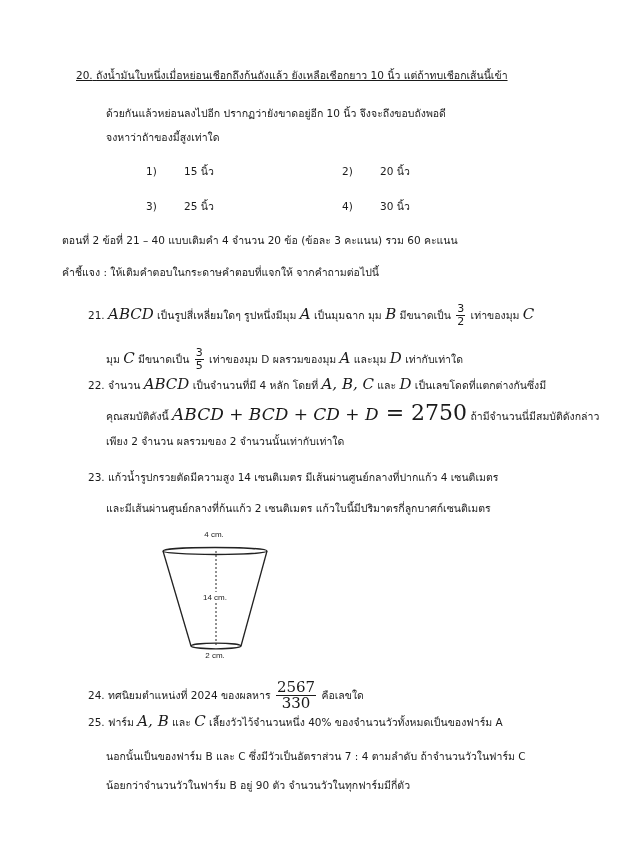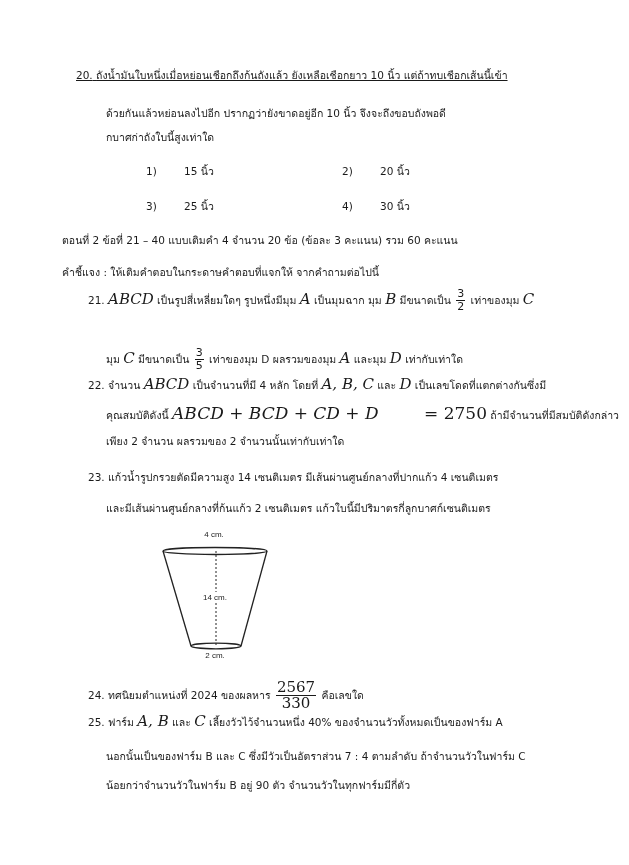--- a/index.html
+++ b/index.html
@@ -16,21 +16,21 @@
     .figure { position: absolute; left: 155px; top: 528px; }
   </style>
 </head>
 <body>
 
 <div class="line" style="left:76px; top:68px;text-decoration:underline;">
   <span>20.</span>
   <span>ถังน้ำมันใบหนึ่งเมื่อหย่อนเชือกถึงก้นถังแล้ว ยังเหลือเชือกยาว 10 นิ้ว แต่ถ้าทบเชือกเส้นนี้เข้า</span>
 </div>
 <div class="line" style="left:106px; top:98px;margin-top:8px;">ด้วยกันแล้วหย่อนลงไปอีก ปรากฏว่ายังขาดอยู่อีก 10 นิ้ว จึงจะถึงขอบถังพอดี</div>
-<div class="line" style="left:106px; top:130px;">กบาศก่าถังใบนี้สูงเท่าใด</div>
+<div class="line" style="left:106px; top:130px;">จงหาว่าถัาของมี้สูงเท่าใด</div>
 
 <div class="line" style="left:146px; top:164px;">
   <span>1)</span>
   <span style="position:absolute; left:38px;">15 นิ้ว</span>
 </div>
 <div class="line" style="left:342px; top:164px;">
   <span>2)</span>
   <span style="position:absolute; left:38px;">20 นิ้ว</span>
 </div>
 <div class="line" style="left:146px; top:199px;">
@@ -40,34 +40,34 @@
 <div class="line" style="left:342px; top:199px;">
   <span>4)</span>
   <span style="position:absolute; left:38px;">30 นิ้ว</span>
 </div>
 
 <div class="line" style="left:62px; top:233px;">
   <span class="u">ตอนที่ 2</span><span> ข้อที่ 21 – 40 แบบเติมคำ 4 จำนวน 20 ข้อ (ข้อละ 3 คะแนน) รวม 60 คะแนน</span>
 </div>
 <div class="line" style="left:62px; top:265px;">คำชี้แจง : ให้เติมคำตอบในกระดาษคำตอบที่แจกให้ จากคำถามต่อไปนี้</div>
 
-<div class="line" style="left:88px; top:288px;">
+<div class="line" style="left:88px; top:303px;">
   <span>21.</span>
   <span class="math">ABCD</span><span> เป็นรูปสี่เหลี่ยมใดๆ รูปหนึ่งมีมุม </span><span class="math">A</span><span> เป็นมุมฉาก มุม </span><span class="math">B</span><span> มีขนาดเป็น </span><span class="frac"><span class="num">3</span><span class="den">2</span></span><span> เท่าของมุม </span><span class="math">C</span>
 </div>
 <div class="line" style="left:106px; top:347px;">
   <span>มุม </span><span class="math">C</span><span> มีขนาดเป็น </span><span class="frac"><span class="num">3</span><span class="den">5</span></span><span> เท่าของมุม D ผลรวมของมุม </span><span class="math">A</span><span> และมุม </span><span class="math">D</span><span> เท่ากับเท่าใด</span>
 </div>
 
 <div class="line" style="left:88px; top:377px;">
   <span>22.</span>
   <span>จำนวน </span><span class="math">ABCD</span><span> เป็นจำนวนที่มี 4 หลัก โดยที่ </span><span class="math">A, B, C</span><span> และ </span><span class="math">D</span><span> เป็นเลขโดดที่แตกต่างกันซึ่งมี</span>
 </div>
 <div class="line" style="left:106px; top:406px;">
-  <span>คุณสมบัติดังนี้ </span><span class="math" style="font-size:17px;">ABCD + BCD + CD + D</span><span class="mathn" style="font-size:17px;margin-left:40px;"> = 2750</span><span> ถ้ามีจำนวนที่มีสมบัติดังกล่าว</span>
+  <span>คุณสมบัติดังนี้ </span><span class="math" style="font-size:17px;">ABCD + BCD + CD + D</span><span class="mathn" style="font-size:22px;"> = 2750</span><span> ถ้ามีจำนวนนี่มีสมบัติดังกล่าว</span>
 </div>
 <div class="line" style="left:106px; top:434px;">เพียง 2 จำนวน ผลรวมของ 2 จำนวนนั้นเท่ากับเท่าใด</div>
 
 <div class="line" style="left:88px; top:470px;">
   <span>23.</span>
   <span>แก้วน้ำรูปกรวยตัดมีความสูง 14 เซนติเมตร มีเส้นผ่านศูนย์กลางที่ปากแก้ว 4 เซนติเมตร</span>
 </div>
 <div class="line" style="left:106px; top:501px;">และมีเส้นผ่านศูนย์กลางที่ก้นแก้ว 2 เซนติเมตร แก้วใบนี้มีปริมาตรกี่ลูกบาศก์เซนติเมตร</div>
 
 <div class="figure">

